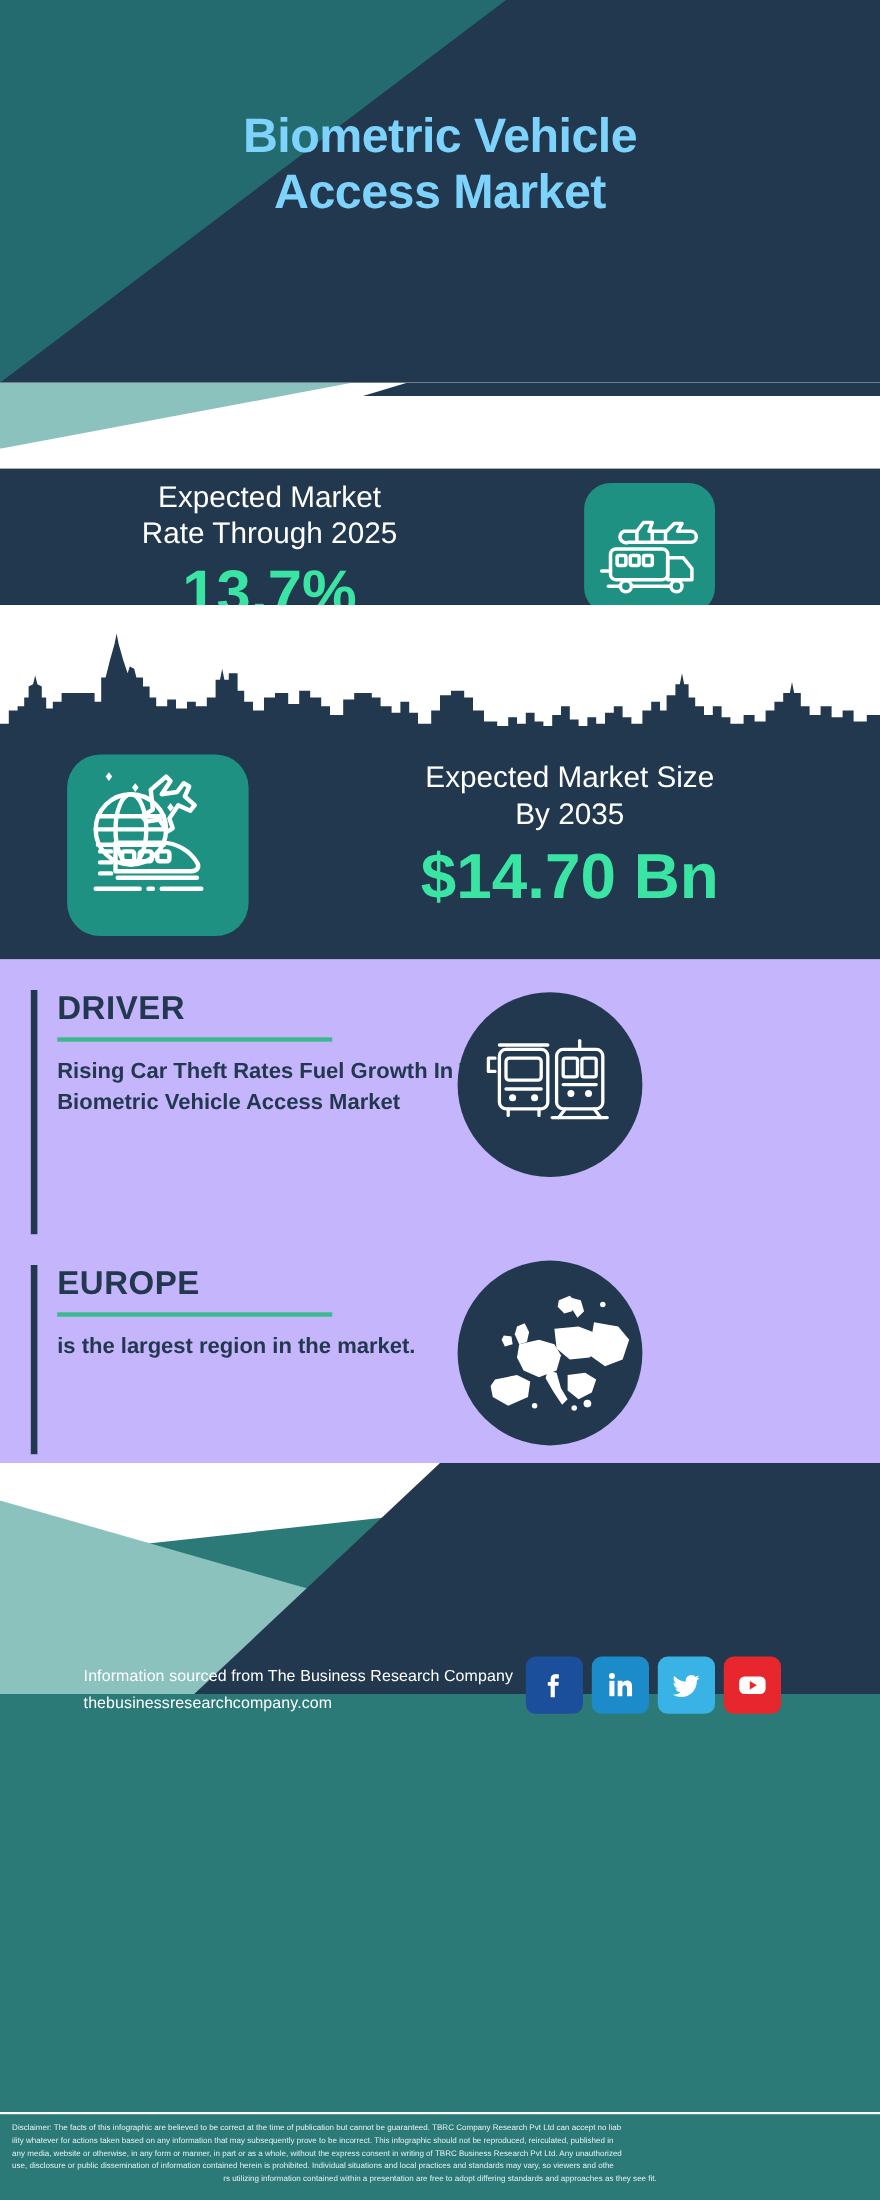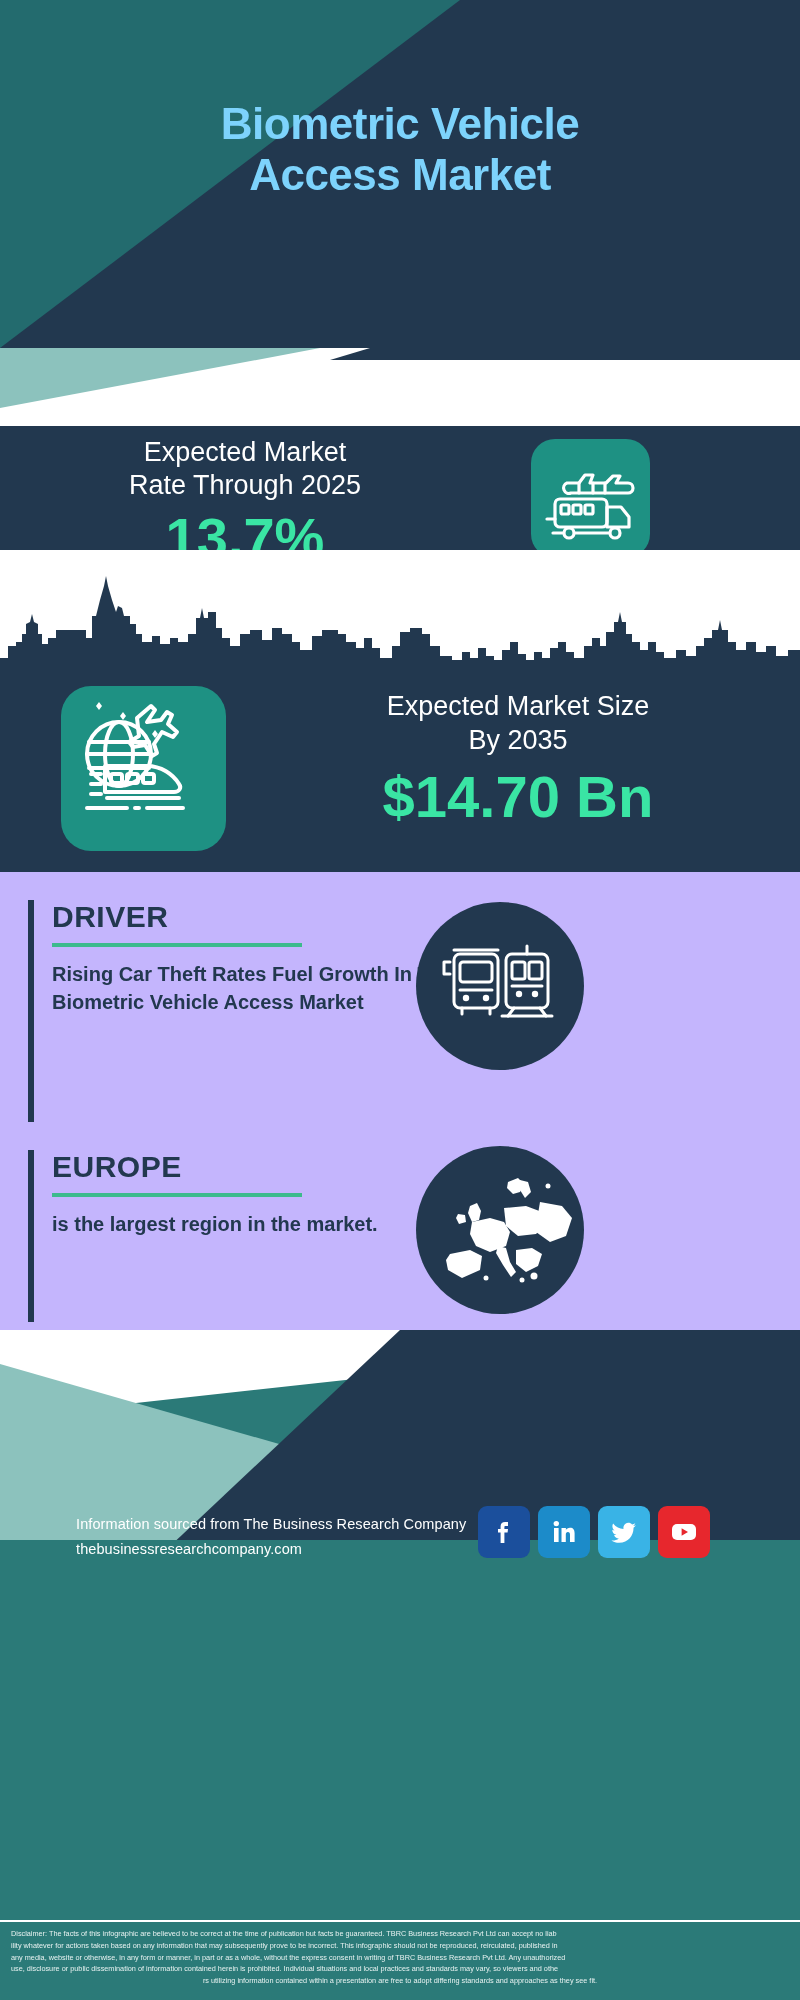--- a/index.html
+++ b/index.html
@@ -323,20 +323,20 @@
       <div class="sbtn s-yt">
         <svg width="32" height="32" viewBox="0 0 32 32">
           <rect x="4" y="8" width="24" height="16" rx="5" fill="#ffffff"></rect>
           <path fill="#e7272d" d="M13.6 12.2l6.4 3.8-6.4 3.8z"></path>
         </svg>
       </div>
     </div>
   </div>
 
   <div class="disclaimer">
-    <div>Disclaimer: The facts of this infographic are believed to be correct at the time of publication but facts be guaranteed. TBRC Business Research Pvt Ltd can accept no liab</div>
+    <div>Disclaimer: The facts of this infographic are believed to be correct at the time of publication but cannot be guaranteed. TBRC Company Research Pvt Ltd can accept no liab</div>
     <div>ility whatever for actions taken based on any information that may subsequently prove to be incorrect. This infographic should not be reproduced, reirculated, published in</div>
     <div>any media, website or otherwise, in any form or manner, in part or as a whole, without the express consent in writing of TBRC Business Research Pvt Ltd. Any unauthorized</div>
     <div>use, disclosure or public dissemination of information contained herein is prohibited. Individual situations and local practices and standards may vary, so viewers and othe</div>
     <div class="last">rs utilizing information contained within a presentation are free to adopt differing standards and approaches as they see fit.</div>
   </div>
 
 </div>
 
 </body></html>

